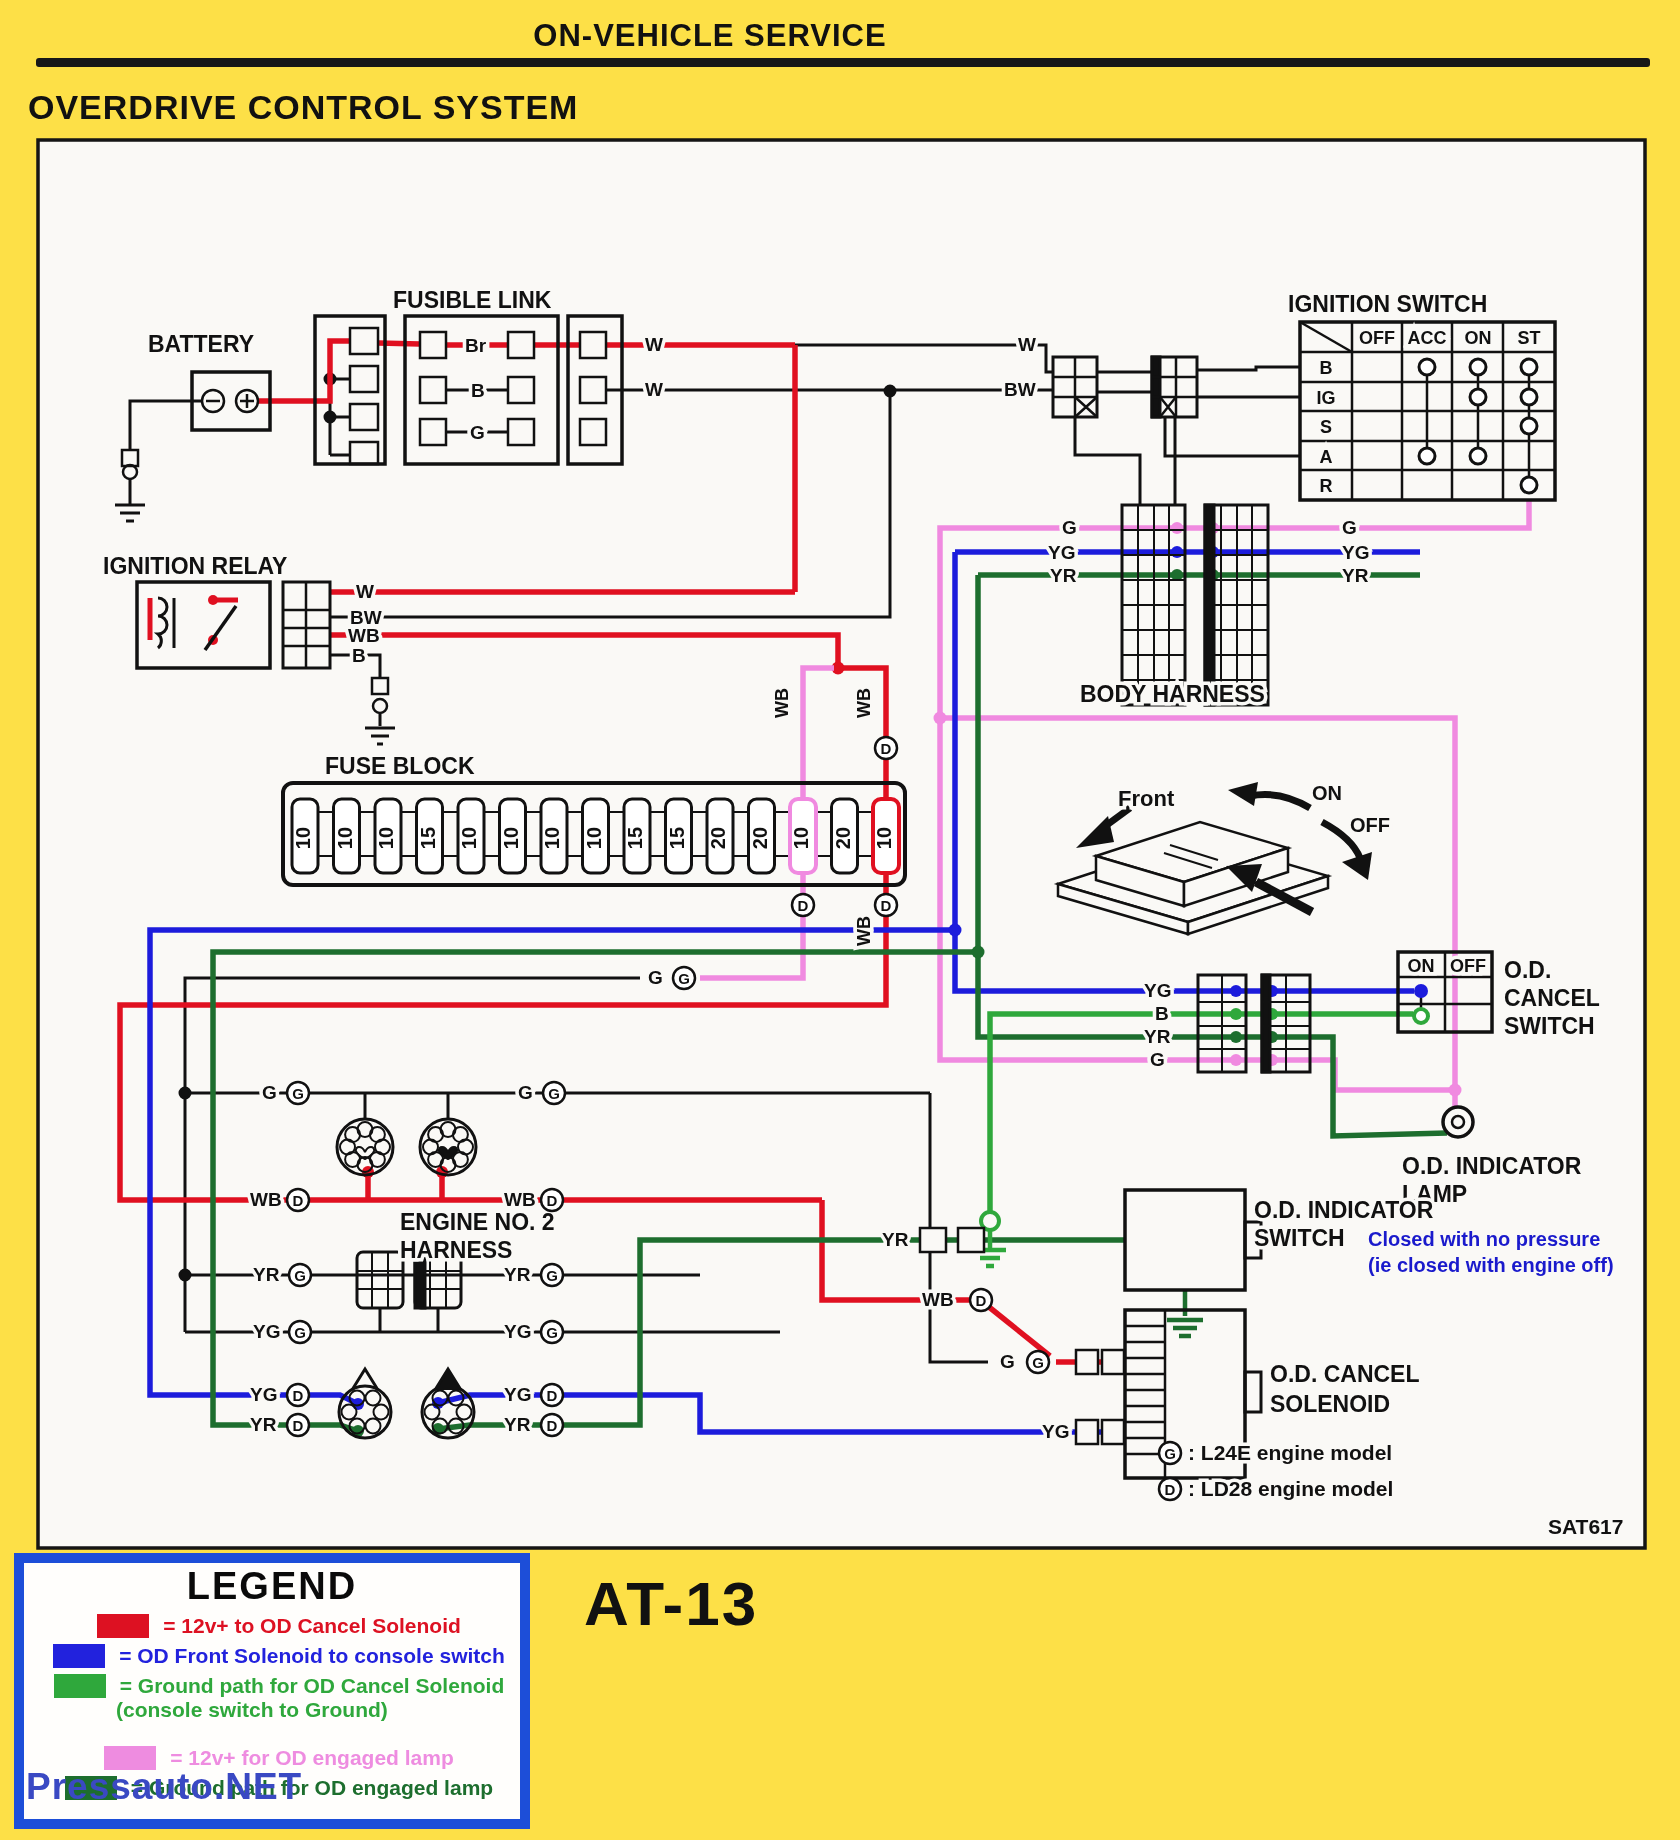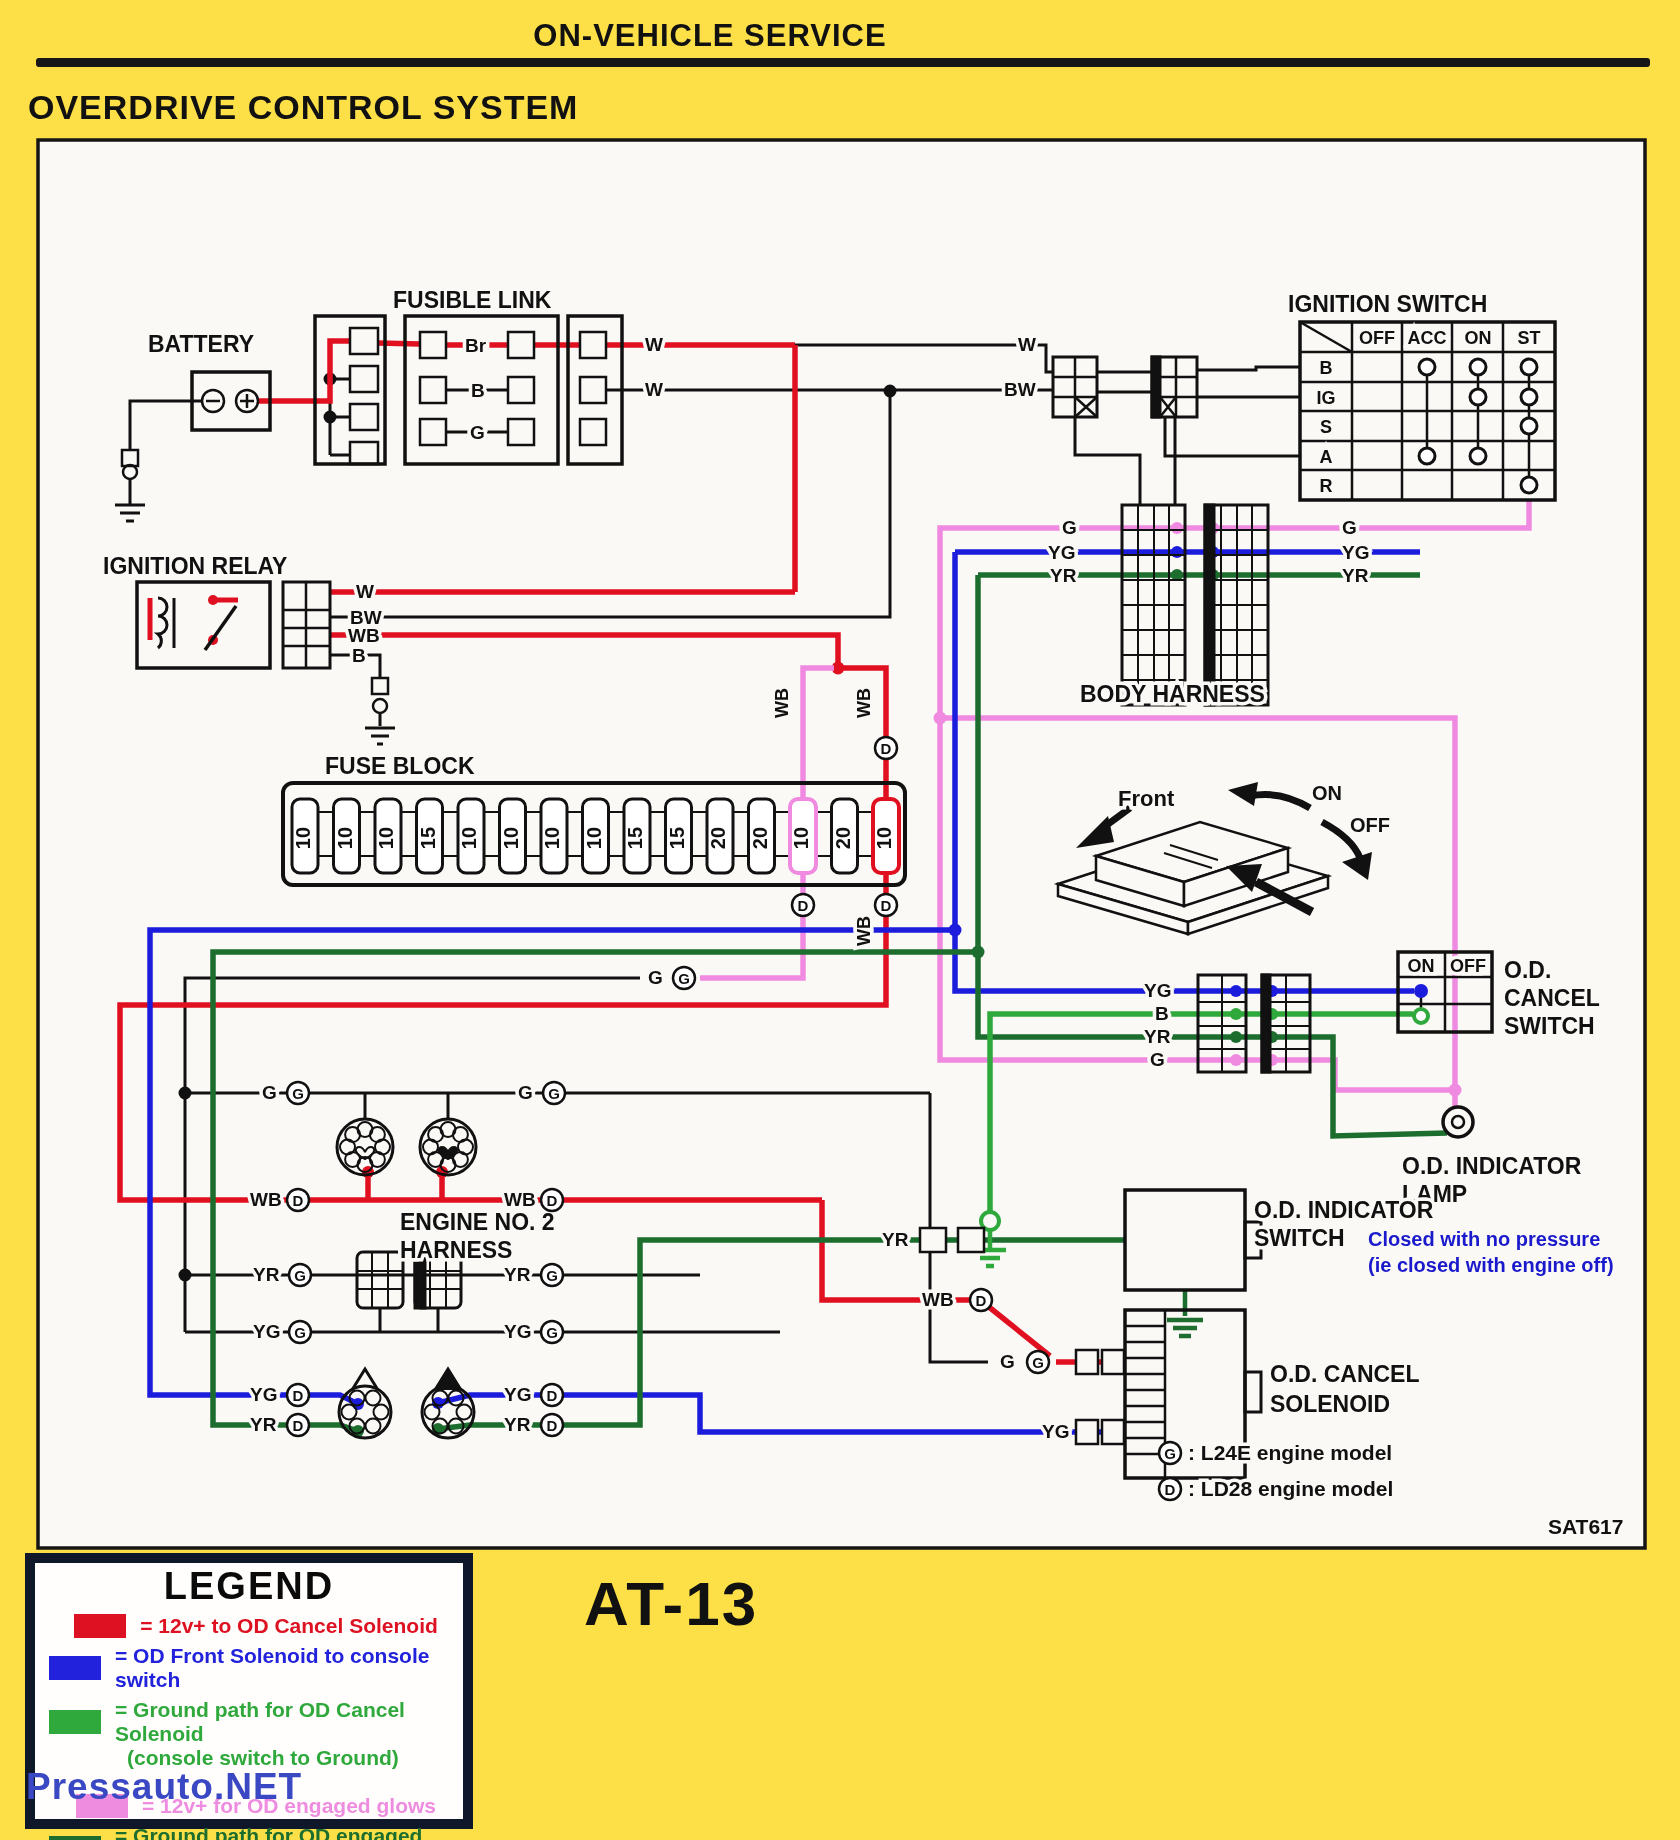--- a/index.html
+++ b/index.html
@@ -5,22 +5,22 @@
   html,body{margin:0;padding:0;background:#e8e6e2;}
   .page{position:relative;width:1680px;height:1840px;background:#fde047;overflow:hidden;
         font-family:"Liberation Sans",sans-serif;font-weight:700;color:#111;}
   .abs{position:absolute;}
   .service-title{left:480px;top:18px;width:460px;text-align:center;font-size:31px;letter-spacing:1px;}
   .top-rule{left:36px;top:58px;width:1614px;height:9px;background:#171717;border-radius:3px;}
   .system-title{left:28px;top:88px;font-size:34px;letter-spacing:1px;}
   .note{left:748px;top:158px;width:660px;font-size:20px;line-height:28px;}
   .at13{left:584px;top:1568px;font-size:62px;letter-spacing:2px;}
   .watermark{left:26px;top:1766px;font-size:37px;color:#3a49c3;letter-spacing:1px;z-index:30;}
-  .legend{left:25px;top:1553px;width:448px;height:276px;background:#fffefc;
-          border:10px solid #0f172a;box-sizing:border-box;z-index:20;}
+  .legend{left:14px;top:1553px;width:516px;height:276px;background:#fffefc;
+          border:10px solid #1d4ed8;box-sizing:border-box;z-index:20;}
   .legend-title{text-align:center;font-size:38px;margin-top:2px;letter-spacing:2px;color:#0a0a0a;}
   .legend-item{display:flex;align-items:center;margin:6px 0 0 14px;justify-content:center;}
   .legend-item.gap{margin-top:24px;}
   .legend-swatch{width:52px;height:24px;margin-right:14px;flex:0 0 auto;}
   .legend-text{font-size:21px;}
   .legend-sub{margin:0 0 0 92px;font-size:21px;}
   svg{position:absolute;left:0;top:0;font-family:"Liberation Sans",sans-serif;font-weight:700;}
   svg text{paint-order:stroke;stroke:#faf9f6;stroke-width:7px;}
   svg text.nobg{stroke:none;}
 </style>
@@ -555,21 +555,21 @@
           <div class="legend-swatch" style="background: rgb(34, 34, 221);"></div>
           <div class="legend-text" style="color: rgb(34, 34, 221);">= OD Front Solenoid to console switch</div>
         </div>
         <div class="legend-item">
           <div class="legend-swatch" style="background: rgb(47, 168, 60);"></div>
           <div class="legend-text" style="color: rgb(47, 168, 60);">= Ground path for OD Cancel Solenoid</div>
         </div>
         <div class="legend-sub" style="color: rgb(47, 168, 60);">(console switch to Ground)</div>
         <div class="legend-item gap">
           <div class="legend-swatch" style="background: rgb(238, 140, 224);"></div>
-          <div class="legend-text" style="color: rgb(238, 140, 224);">= 12v+ for OD engaged glows</div>
+          <div class="legend-text" style="color: rgb(238, 140, 224);">= 12v+ for OD engaged lamp</div>
         </div>
         <div class="legend-item">
           <div class="legend-swatch" style="background: rgb(29, 110, 46);"></div>
           <div class="legend-text" style="color: rgb(29, 110, 46);">= Ground path for OD engaged lamp</div>
         </div>
       </div>
   </div>
 
   <div class="abs at13">AT-13</div>
   <div class="abs watermark">Pressauto.NET</div>

